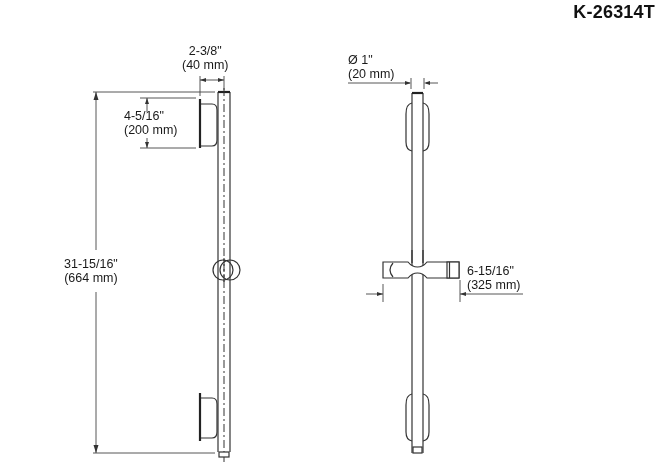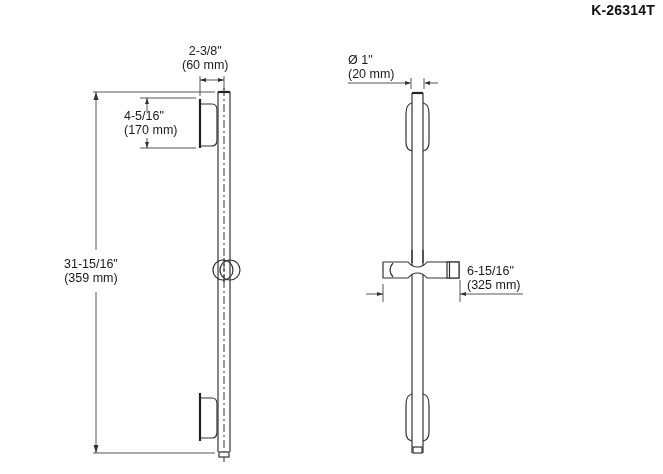--- a/index.html
+++ b/index.html
@@ -1,17 +1,17 @@
 <!DOCTYPE html>
 <html><head>
   <meta charset="utf-8">
   <style>
     html, body { margin: 0; padding: 0; background: #ffffff; }
     body { width: 663px; height: 474px; position: relative; overflow: hidden; font-family: "Liberation Sans", sans-serif; }
-    .model { position: absolute; right: 8px; top: 2px; font-family: "Liberation Sans", sans-serif; font-weight: bold; font-size: 14px; color: #111; letter-spacing: 0.2px; }
+    .model { position: absolute; right: 8px; top: 2px; font-family: "Liberation Sans", sans-serif; font-weight: bold; font-size: 18px; color: #111; letter-spacing: 0.2px; }
     .lbl { position: absolute; font-family: "Liberation Sans", sans-serif; font-size: 12.5px; line-height: 14px; color: #1a1a1a; white-space: nowrap; }
     .lbl.c { text-align: center; }
     svg.drawing { position: absolute; left: 0; top: 0; }
     .ln { stroke: #333; stroke-width: 1.2; fill: none; }
     .thin { stroke: #444; stroke-width: 0.9; fill: none; }
     .thick { stroke: #222; stroke-width: 2.2; fill: none; }
     .dash { stroke: #333; stroke-width: 1; stroke-dasharray: 8 3 2 3; fill: none; }
     .fillw { fill: #fff; stroke: #333; stroke-width: 1.2; }
     .arrow { fill: #333; stroke: none; }
   </style>
@@ -112,31 +112,31 @@
       <line class="thin" x1="366" y1="294" x2="383" y2="294"></line>
       <line class="thin" x1="460" y1="294" x2="523" y2="294"></line>
       <polygon class="arrow" points="383,294 377,292 377,296"></polygon>
       <polygon class="arrow" points="460,294 466,292 466,296"></polygon>
     </g>
   </g>
 </svg>
 
 <div class="lbl c" style="left:182px; top:44px;">
   <div>2-3/8"</div>
-  <div>(60 mm)</div>
+  <div>(40 mm)</div>
 </div>
 
 <div class="lbl" style="left:124px; top:109px;">
   <div>4-5/16"</div>
-  <div>(170 mm)</div>
+  <div>(200 mm)</div>
 </div>
 
 <div class="lbl c" style="left:64px; top:257px;">
   <div>31-15/16"</div>
-  <div>(359 mm)</div>
+  <div>(664 mm)</div>
 </div>
 
 <div class="lbl" style="left:348px; top:53px;">
   <div>Ø 1"</div>
   <div>(20 mm)</div>
 </div>
 
 <div class="lbl" style="left:467px; top:264px;">
   <div>6-15/16"</div>
   <div>(325 mm)</div>

